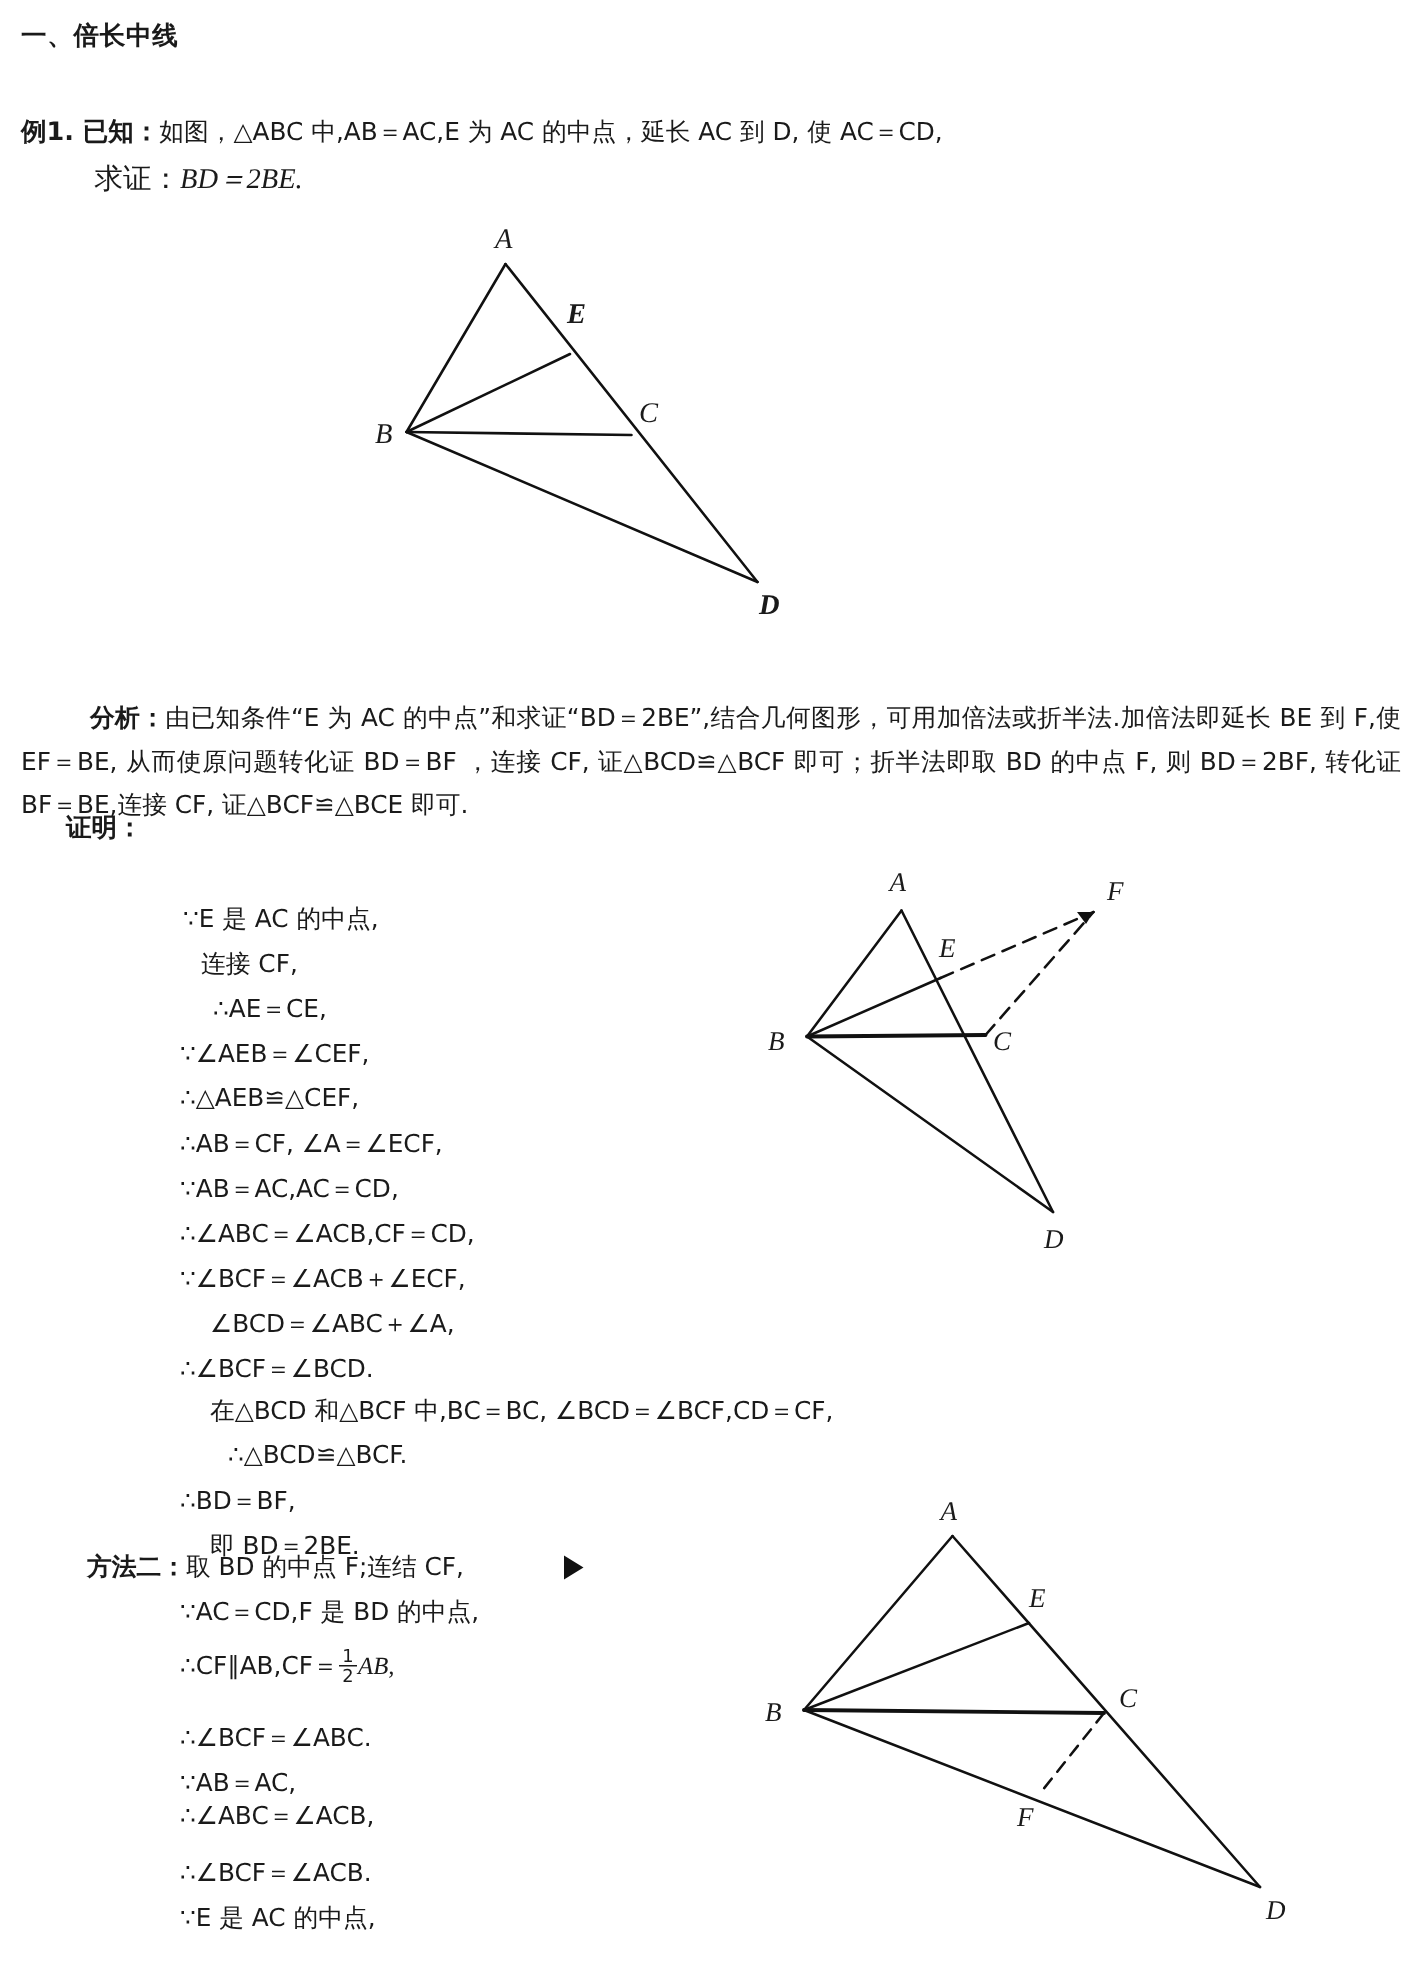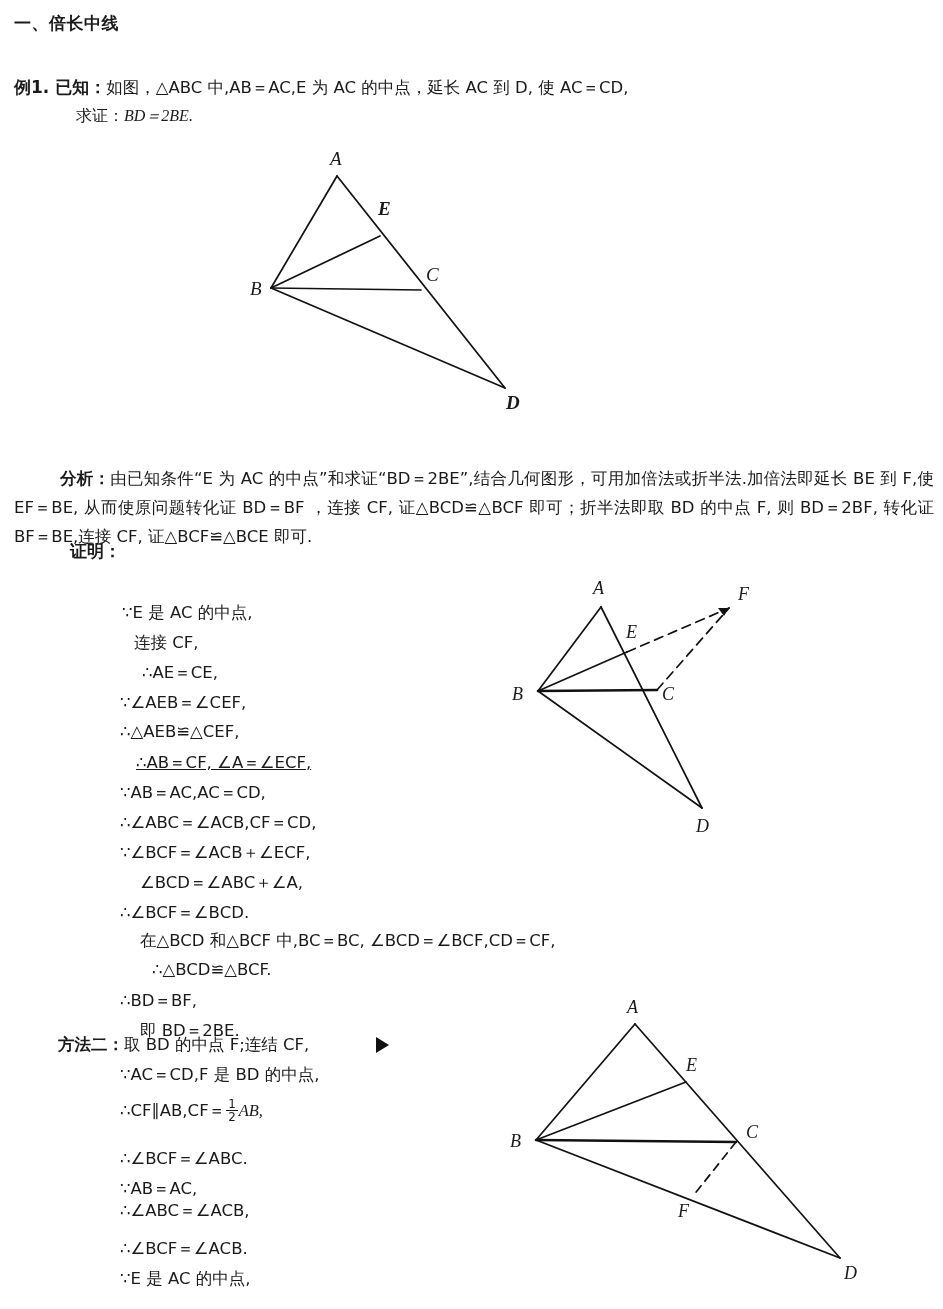--- a/index.html
+++ b/index.html
@@ -36,42 +36,42 @@
   }
 
   
   .problem-line-1 {
     left: 14px;
     top: 76px;
     font-size: 17px;
     white-space: nowrap;
   }
   .problem-line-2 {
-    left: 76px;
+    left: 63px;
     top: 106px;
-    font-size: 16px;
+    font-size: 19px;
     white-space: nowrap;
   }
   .lbl-strong { font-weight: bold; }
 
   
   .analysis {
     left: 14px;
     top: 452px;
     width: 920px;
     font-size: 16.5px;
     line-height: 29px;
     text-indent: 46px;
     text-align: justify;
     margin-top: 12px;
   }
 
   
   .proof-label {
-    left: 70px;
+    left: 44px;
     top: 540px;
     font-size: 17px;
     font-weight: bold;
   }
 
   
   .proof-step {
     font-size: 16.5px;
     white-space: nowrap;
   }
@@ -146,21 +146,21 @@
     <span class="lbl-strong">分析：</span><span>由已知条件“E 为 AC 的中点”和求证“BD＝2BE”,结合几何图形，可用加倍法或折半法.加倍法即延长 BE 到 F,使 EF＝BE, 从而使原问题转化证 BD＝BF ，连接 CF, 证△BCD≌△BCF 即可；折半法即取 BD 的中点 F, 则 BD＝2BF, 转化证 BF＝BE,连接 CF, 证△BCF≌△BCE 即可.</span>
   </div>
 
   <div class="abs proof-label cn">证明：</div>
 
   <div class="abs proof-step cn" style="left:122px; top:602px;">∵E 是 AC 的中点,</div>
   <div class="abs proof-step cn" style="left:134px; top:632px;">连接 CF,</div>
   <div class="abs proof-step cn" style="left:142px; top:662px;">∴AE＝CE,</div>
   <div class="abs proof-step cn" style="left:120px; top:692px;">∵∠AEB＝∠CEF,</div>
   <div class="abs proof-step cn" style="left:120px; top:722px;text-align:center;">∴△AEB≌△CEF,</div>
-  <div class="abs proof-step cn" style="left:136px; top:752px;text-decoration:underline;">∴AB＝CF, ∠A＝∠ECF,</div>
+  <div class="abs proof-step cn" style="left:120px; top:752px;">∴AB＝CF, ∠A＝∠ECF,</div>
   <div class="abs proof-step cn" style="left:120px; top:782px;">∵AB＝AC,AC＝CD,</div>
   <div class="abs proof-step cn" style="left:120px; top:812px;">∴∠ABC＝∠ACB,CF＝CD,</div>
   <div class="abs proof-step cn" style="left:120px; top:842px;">∵∠BCF＝∠ACB＋∠ECF,</div>
   <div class="abs proof-step cn" style="left:140px; top:872px;">∠BCD＝∠ABC＋∠A,</div>
   <div class="abs proof-step cn" style="left:120px; top:902px;">∴∠BCF＝∠BCD.</div>
   <div class="abs proof-step cn" style="left:140px; top:930px;text-align:center;">在△BCD 和△BCF 中,BC＝BC, ∠BCD＝∠BCF,CD＝CF,</div>
   <div class="abs proof-step cn" style="left:120px; top:960px;margin-left:32px;">∴△BCD≌△BCF.</div>
   <div class="abs proof-step cn" style="left:120px; top:990px;">∴BD＝BF,</div>
   <div class="abs proof-step cn" style="left:140px; top:1020px;">即 BD＝2BE.</div>
 

